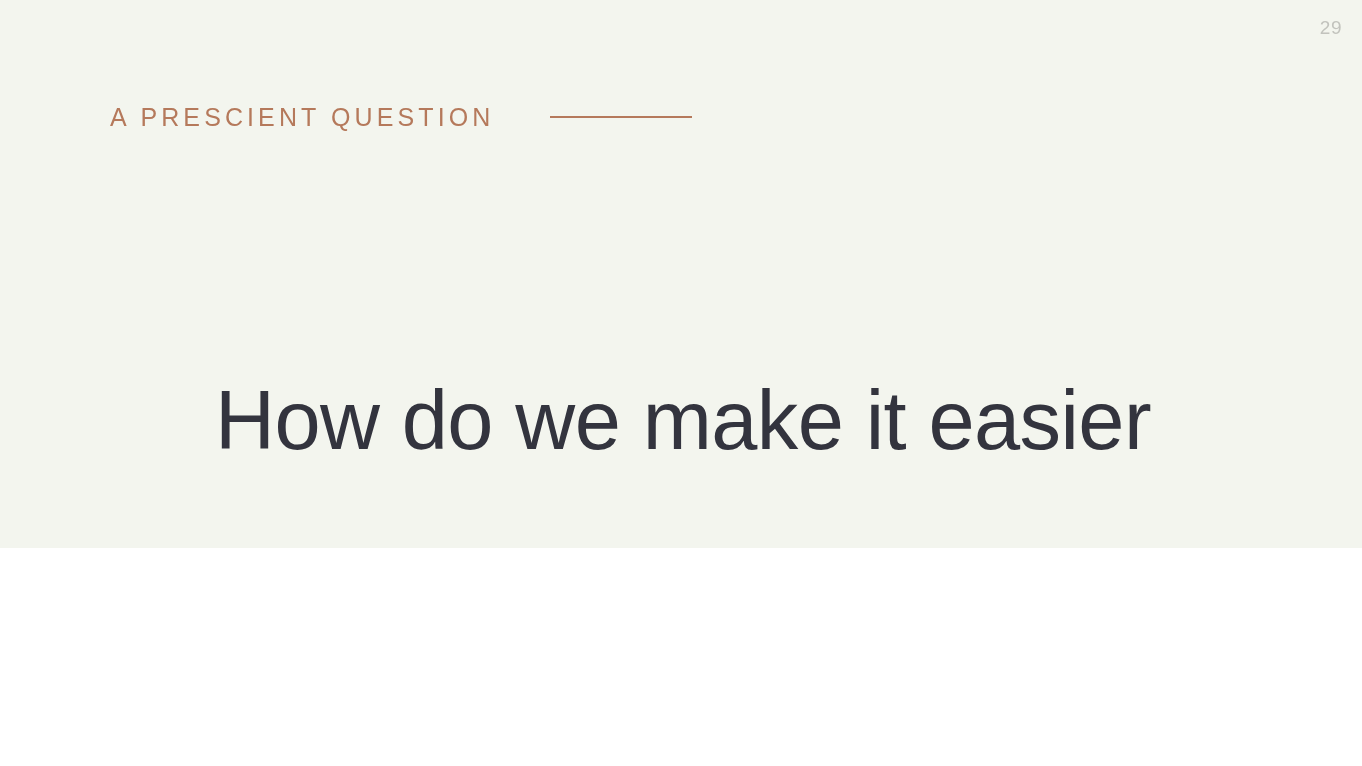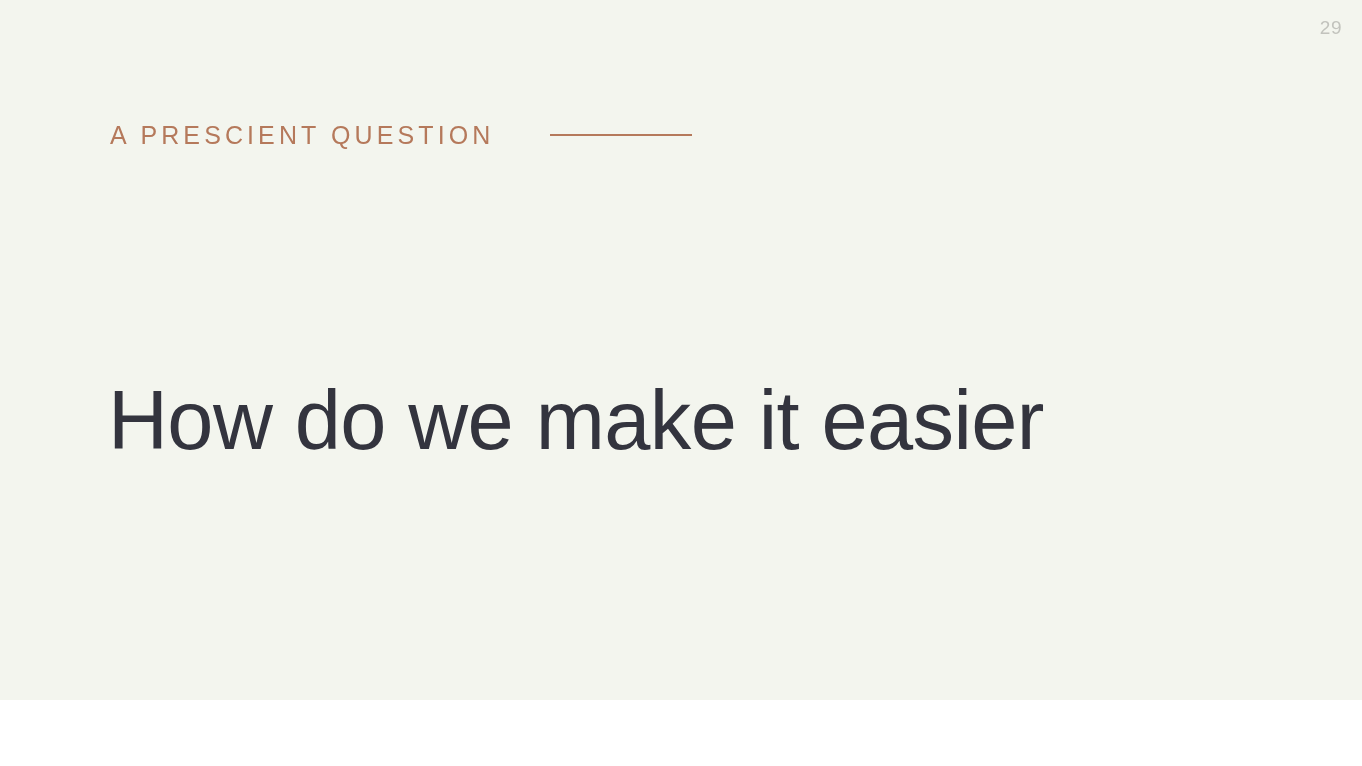--- a/index.html
+++ b/index.html
@@ -10,21 +10,21 @@
     width: 1362px;
     height: 766px;
     overflow: hidden;
     font-family: "Liberation Sans", sans-serif;
     -webkit-font-smoothing: antialiased;
   }
 
   .slide {
     position: relative;
     width: 1362px;
-    height: 700px;
+    height: 548px;
     background: #f3f5ee;
     box-sizing: border-box;
   }
 
   
   .page-number {
     position: absolute;
     top: 18px;
     right: 20px;
     font-size: 19px;
@@ -32,21 +32,21 @@
     letter-spacing: 0.5px;
     color: #c2c3bd;
     font-family: "Liberation Sans", sans-serif;
     user-select: none;
   }
 
   
   .eyebrow-row {
     position: absolute;
     left: 110px;
-    top: 118px;
+    top: 100px;
     display: flex;
     align-items: center;
     height: 34px;
   }
   .eyebrow-label {
     font-size: 25px;
     line-height: 34px;
     letter-spacing: 4.1px;
     font-weight: 500;
     color: #b5795b;
@@ -71,20 +71,21 @@
     font-family: "Liberation Sans", sans-serif;
     font-size: 83px;
     line-height: 97px;
     font-weight: 400;
     letter-spacing: -0.6px;
     white-space: pre-wrap;
   }
   .headline .line {
     display: block;
     white-space: nowrap;
+    text-align: center;
   }
   .headline .emph {
     font-style: italic;
     position: relative;
     padding-bottom: 2px;
   }
   .headline .emph::after {
     content: "";
     position: absolute;
     left: 0;

